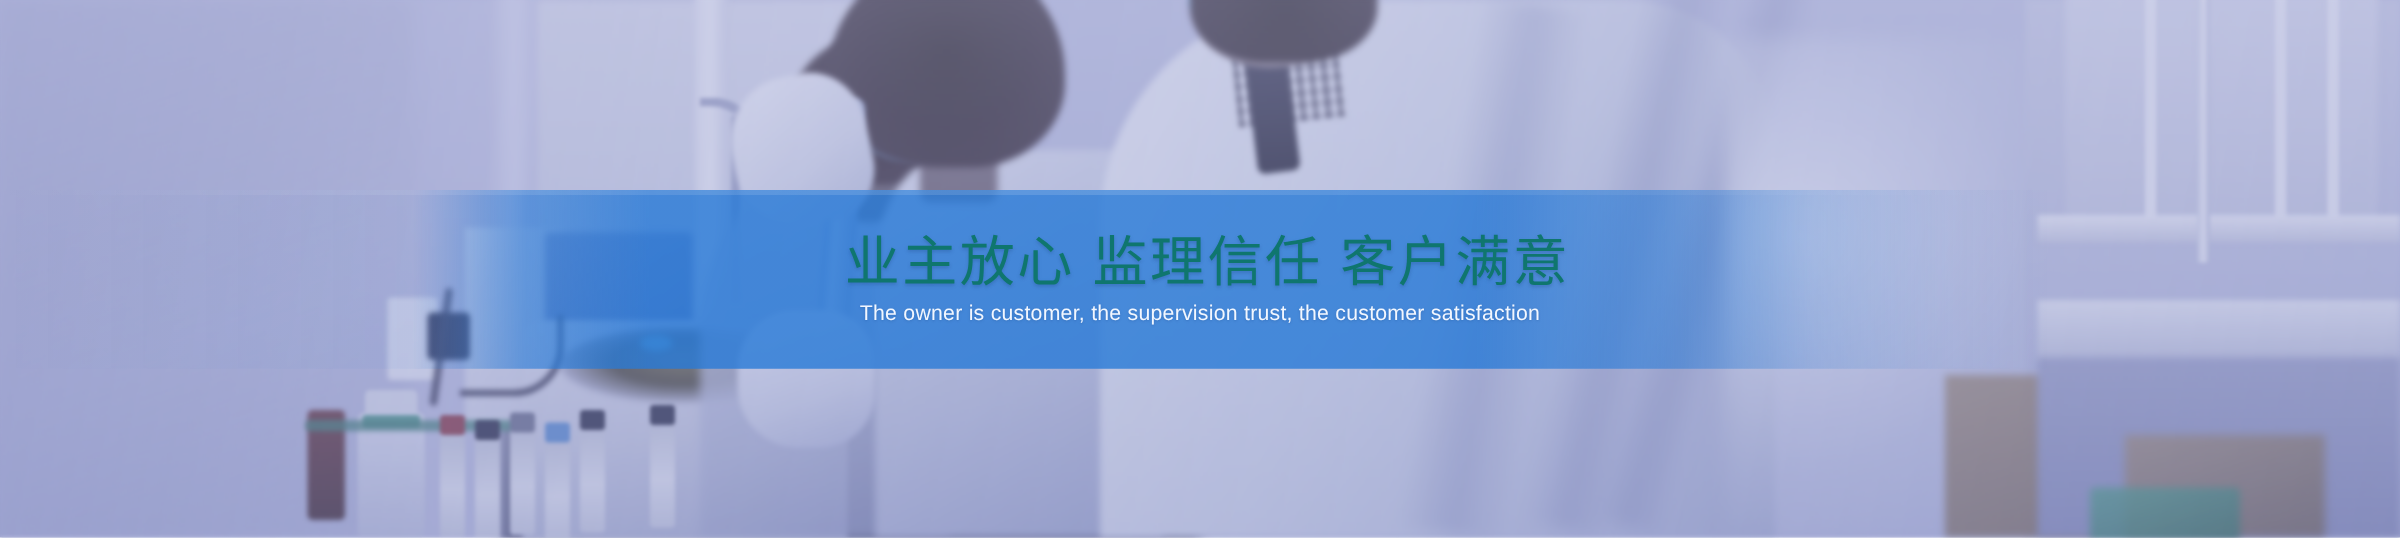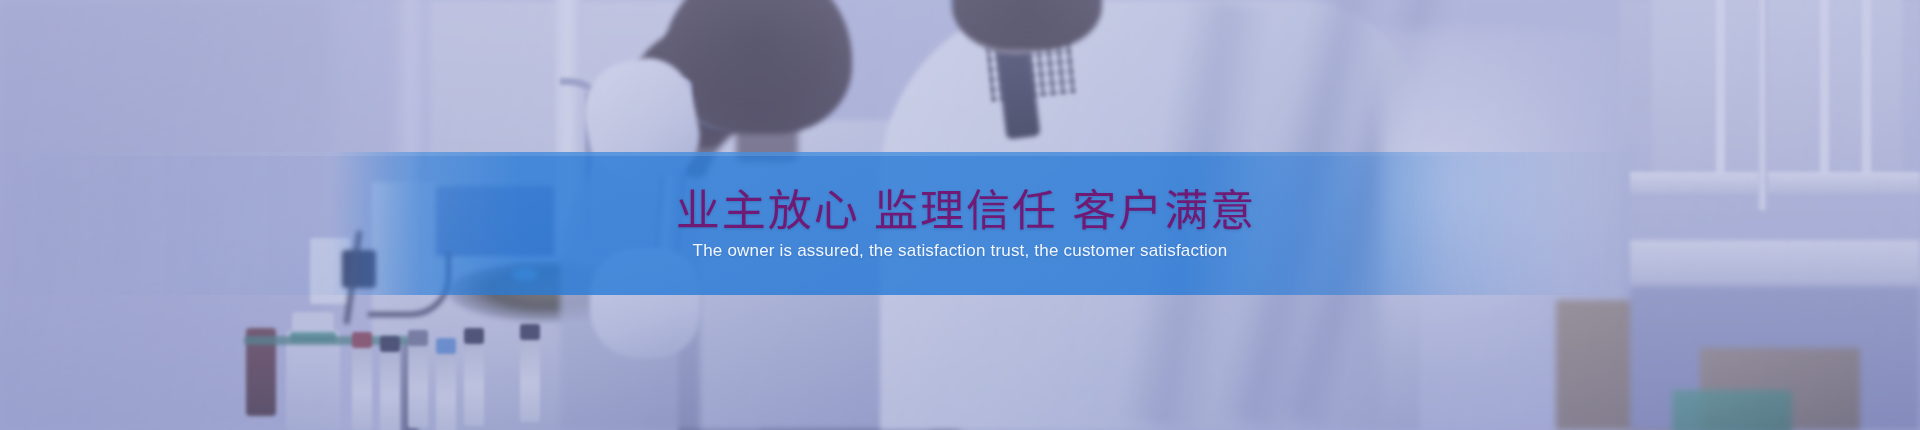--- a/index.html
+++ b/index.html
@@ -592,21 +592,21 @@
     width: 1920px;
     height: 143px;
     display: flex;
     flex-direction: column;
     align-items: center;
     justify-content: center;
     gap: 6px;
   }
   .headline {
     margin: 0;
-    color: #701a75;
+    color: #0f766e;
     font-size: 44px;
     line-height: 1.12;
     font-weight: 400;
     letter-spacing: 2px;
     white-space: nowrap;
     text-shadow: 0 1px 3px rgba(20,60,120,0.28);
     padding-left: 12px;
   }
   .subline {
     margin: 0;
@@ -703,16 +703,16 @@
     <div class="photo-grade"></div>
     <div class="photo-wash"></div>
     <div class="photo-blur"></div>
   </div>
 
   <div class="band"></div>
   <div class="band-hi"></div>
 
   <div class="band-text">
     <h1 class="headline">业主放心 监理信任  客户满意</h1>
-    <p class="subline">The owner is assured, the satisfaction trust, the customer satisfaction</p>
+    <p class="subline">The owner is customer, the supervision trust, the customer satisfaction</p>
   </div>
 
 </div>
 
 </body></html>

